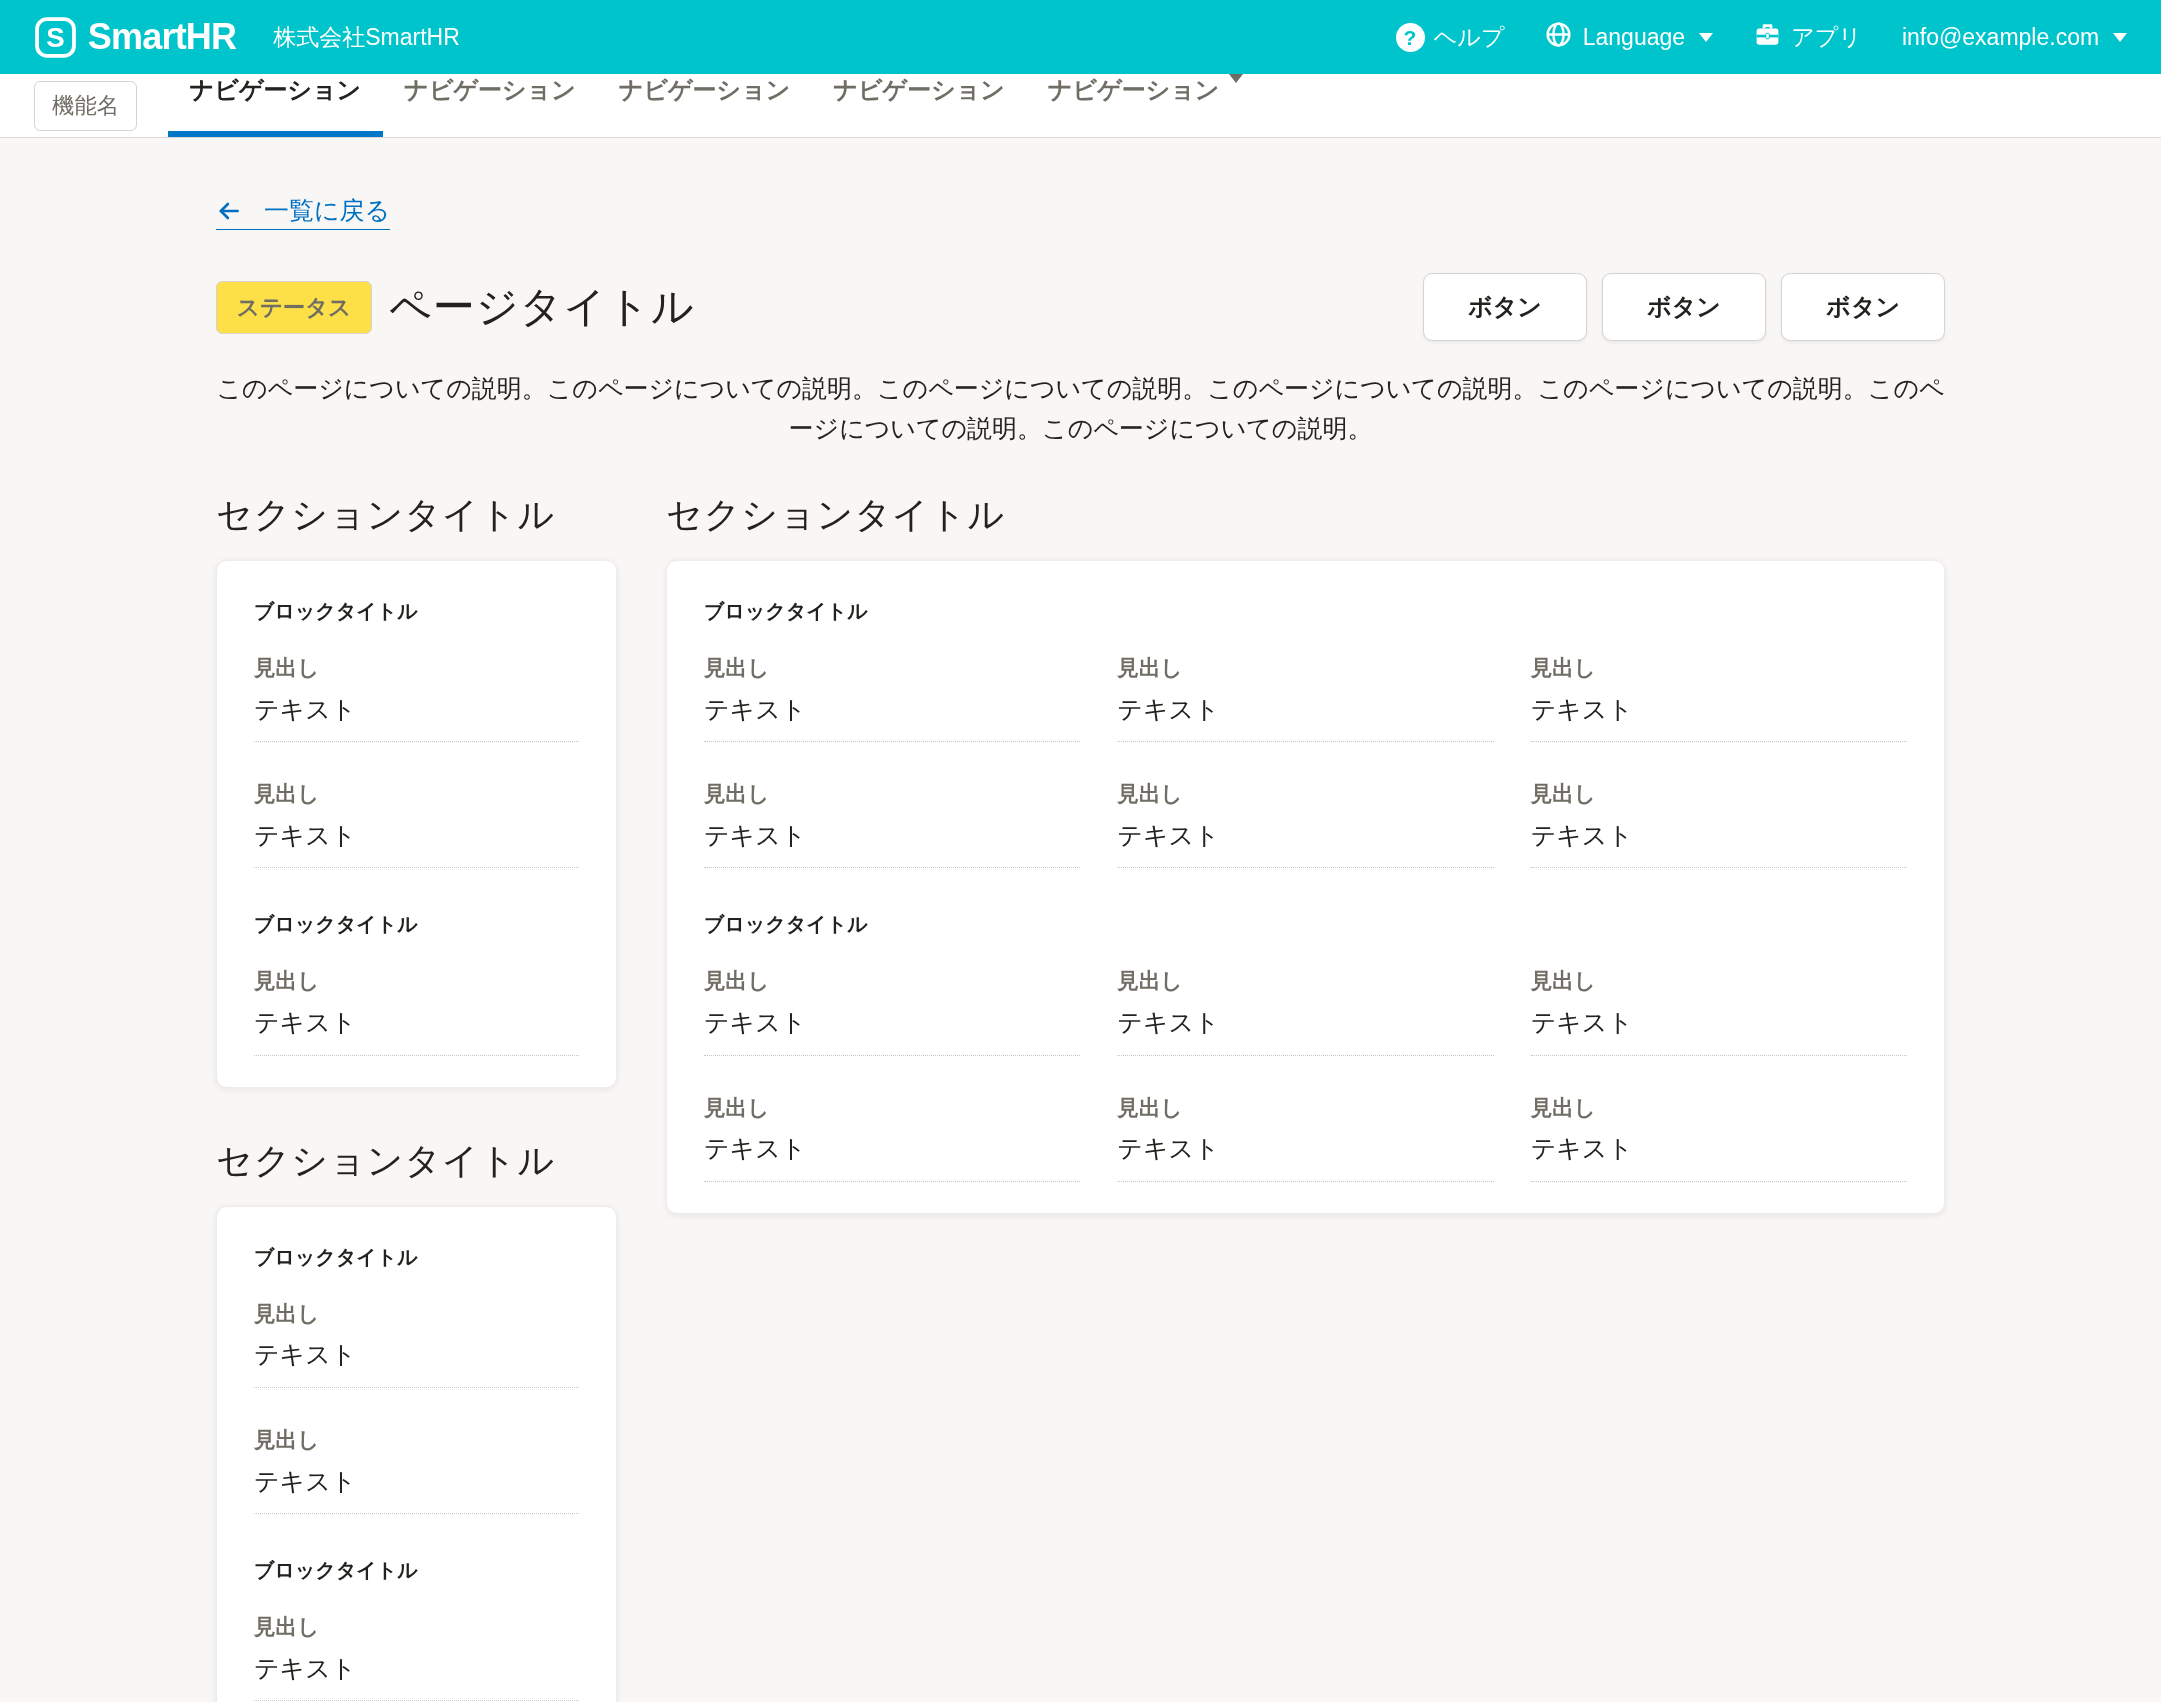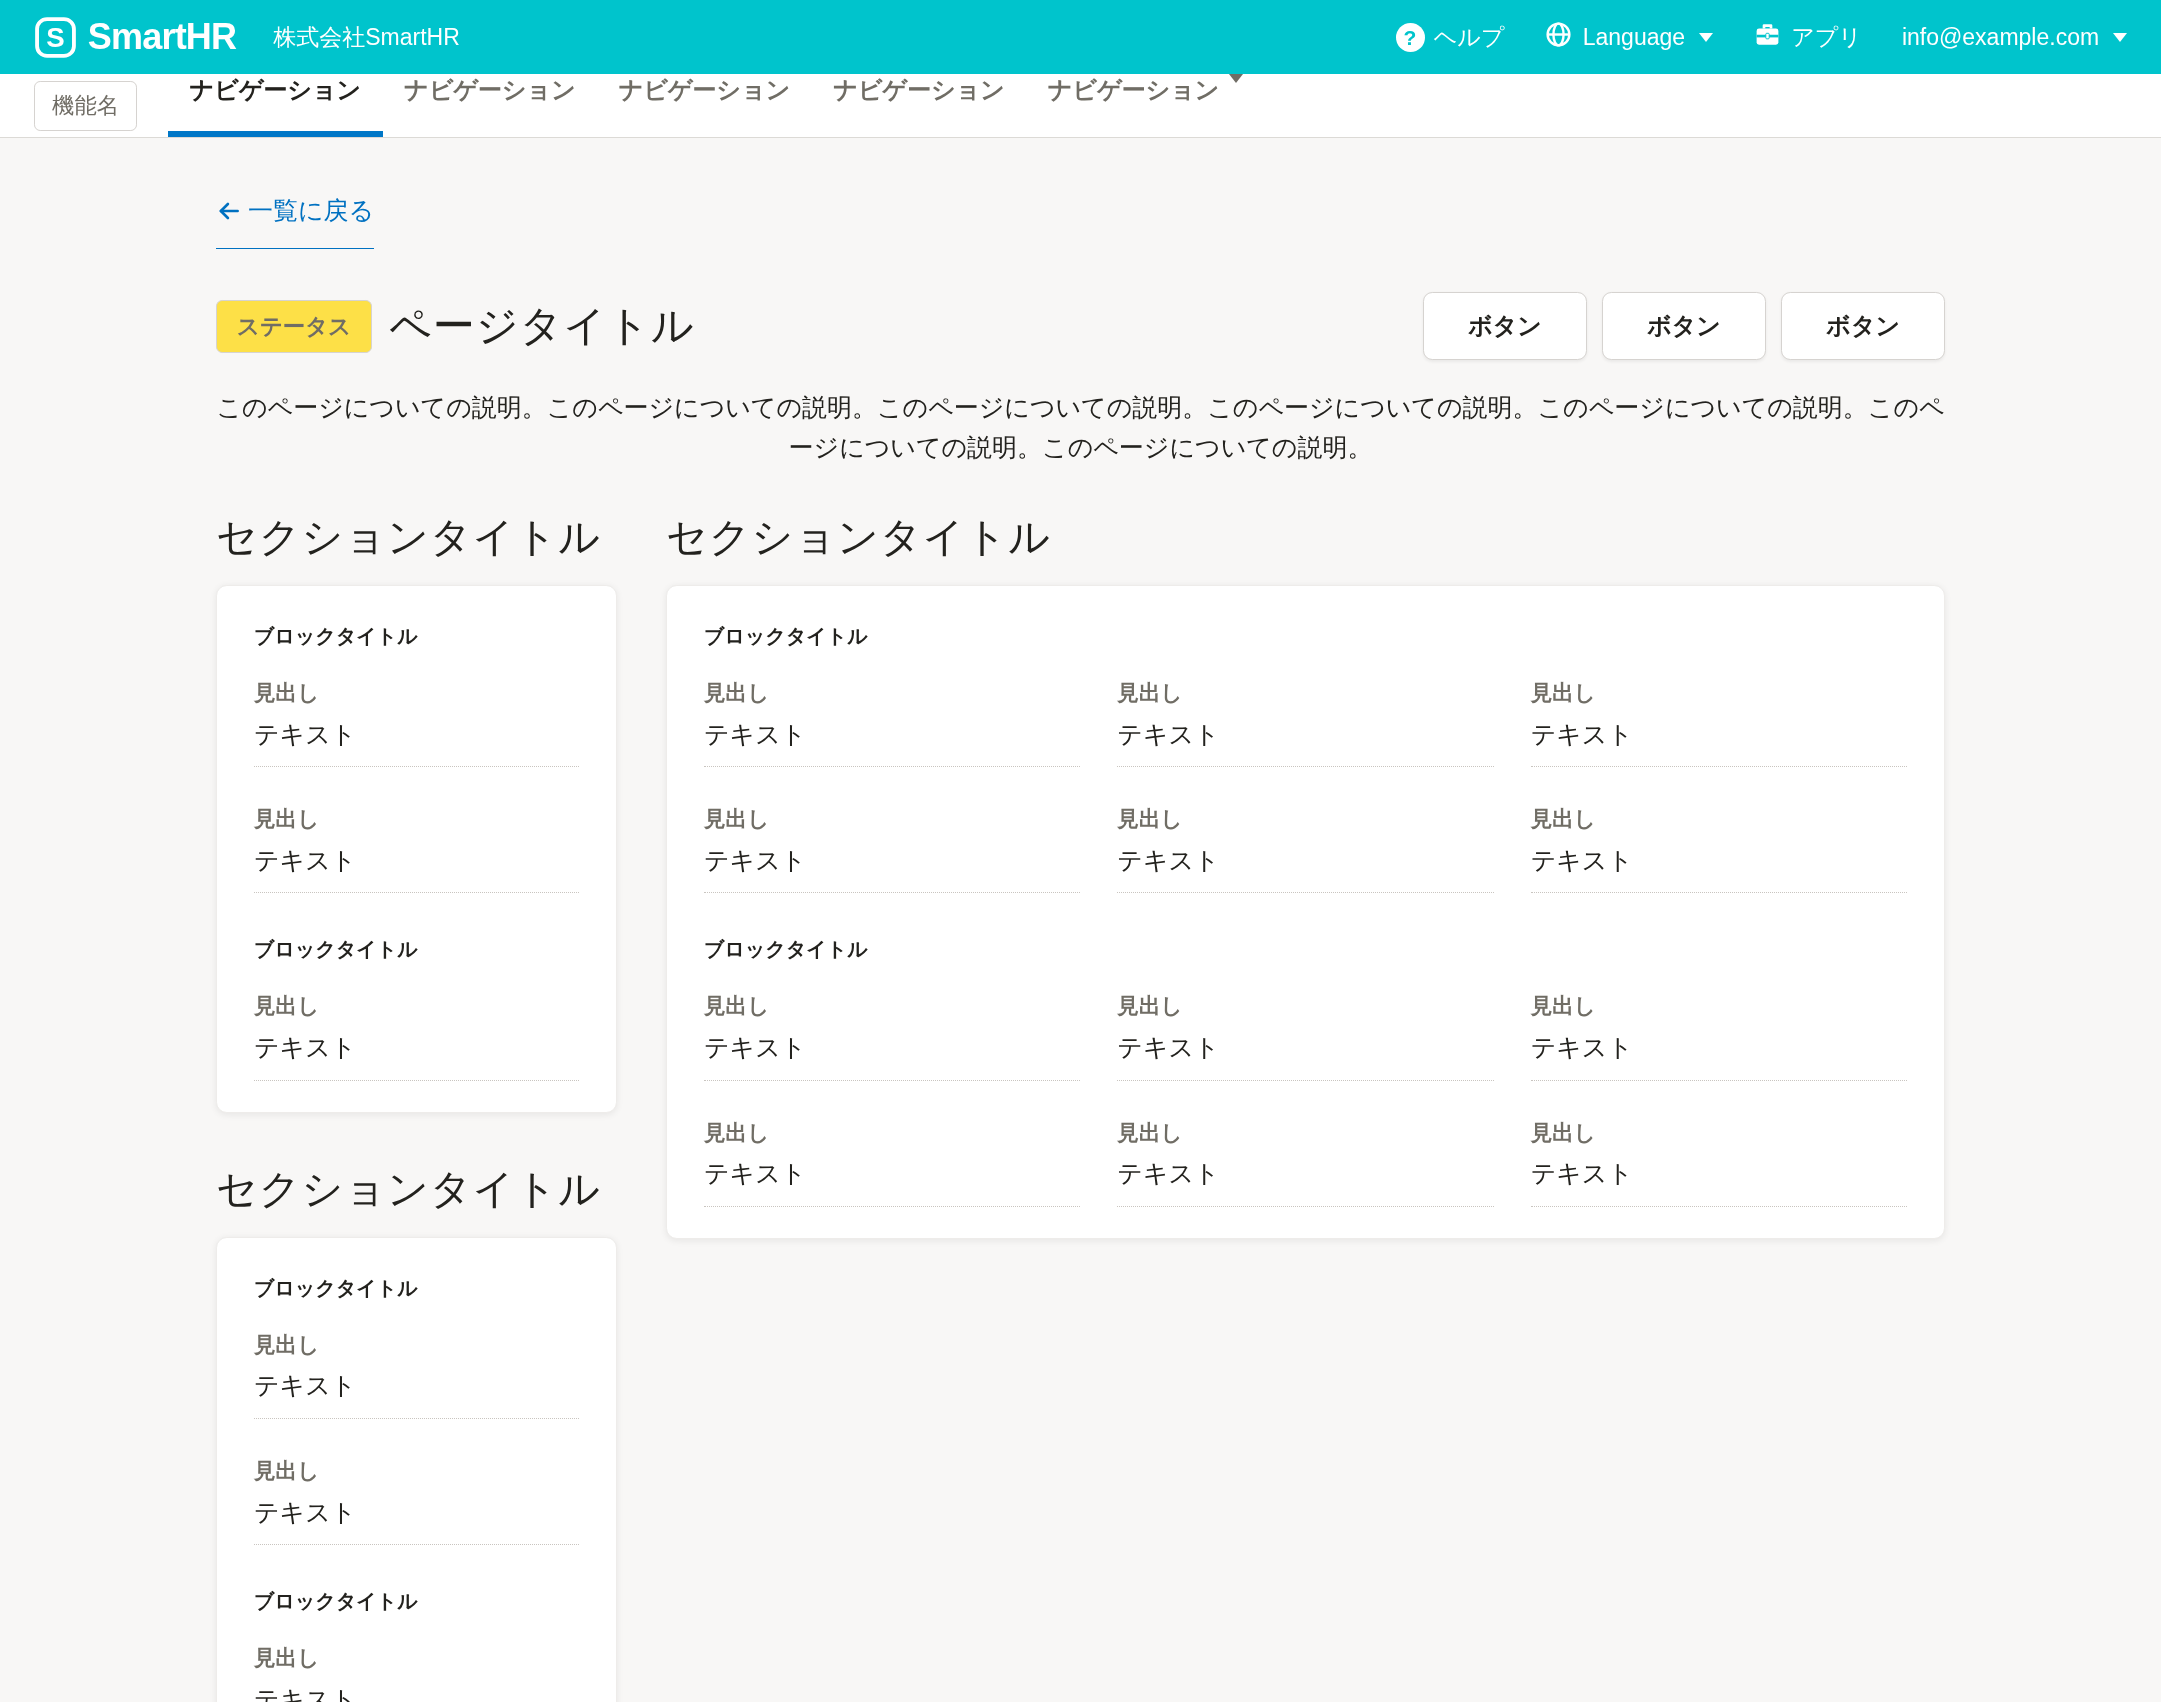--- a/index.html
+++ b/index.html
@@ -85,23 +85,23 @@
   .release-btn {
     display: flex; align-items: center; gap: 10.8px;
     background: none; border: none; font-size: 24px; color: #23221e; white-space: nowrap;
   }
   .release-btn .caret { border-top-color: #23221e; }
 
   
   .page { width: 1729px; margin: 0 auto; padding: 56px 0 49px; }
 
   .back-link {
-    display: inline-flex; align-items: center; gap: 6px;
+    display: inline-flex; align-items: center; gap: 22px;
     color: #0071c1; font-size: 25px; text-decoration: none;
-    border-bottom: 1.5px solid #0071c1; padding-bottom: 21px;
+    border-bottom: 1.5px solid #0071c1; padding-bottom: 2px;
   }
   .back-link svg { display: block; }
 
   .page-head { display: flex; align-items: center; margin-top: 43px; }
   .status-badge {
     border: 1.5px solid #d6d3d0; border-radius: 6.2px; background: #fde047;
     color: #706d65; font-size: 22.4px; font-weight: 700;
     padding: 10px 20px; margin-right: 17px; white-space: nowrap;
   }
   .page-title { font-size: 42px; font-weight: 400; margin: 0; letter-spacing: 0.8px; }
@@ -112,21 +112,21 @@
     padding: 17px 44px; box-shadow: 0 1.5px 3.1px rgba(0,0,0,0.06);
     white-space: nowrap;
   }
 
   .description { font-size: 25px; line-height: 1.58; margin: 28px 0 0; text-align: center; }
 
   .columns { display: flex; gap: 49px; margin-top: 43px; align-items: flex-start; }
   .col-left { width: 401px; flex: none; }
   .col-right { flex: 1; min-width: 0; }
 
-  .section-title { font-size: 41px; font-weight: 400; margin: 0 0 20px; letter-spacing: 0.8px; }
+  .section-title { font-size: 36px; font-weight: 400; margin: 0 0 20px; letter-spacing: 0.8px; }
   .section + .section { margin-top: 49px; }
 
   .card {
     background: #fff; border: 0.8px solid #eeecea; border-radius: 10.8px;
     box-shadow: 0 1.5px 7.7px rgba(0,0,0,0.07);
     padding: 37px 37px 31px;
   }
   .block + .block { margin-top: 43px; }
   .block-title { font-size: 20px; font-weight: 700; margin: 0; }
   .rows { margin: 28px 0 0; }

